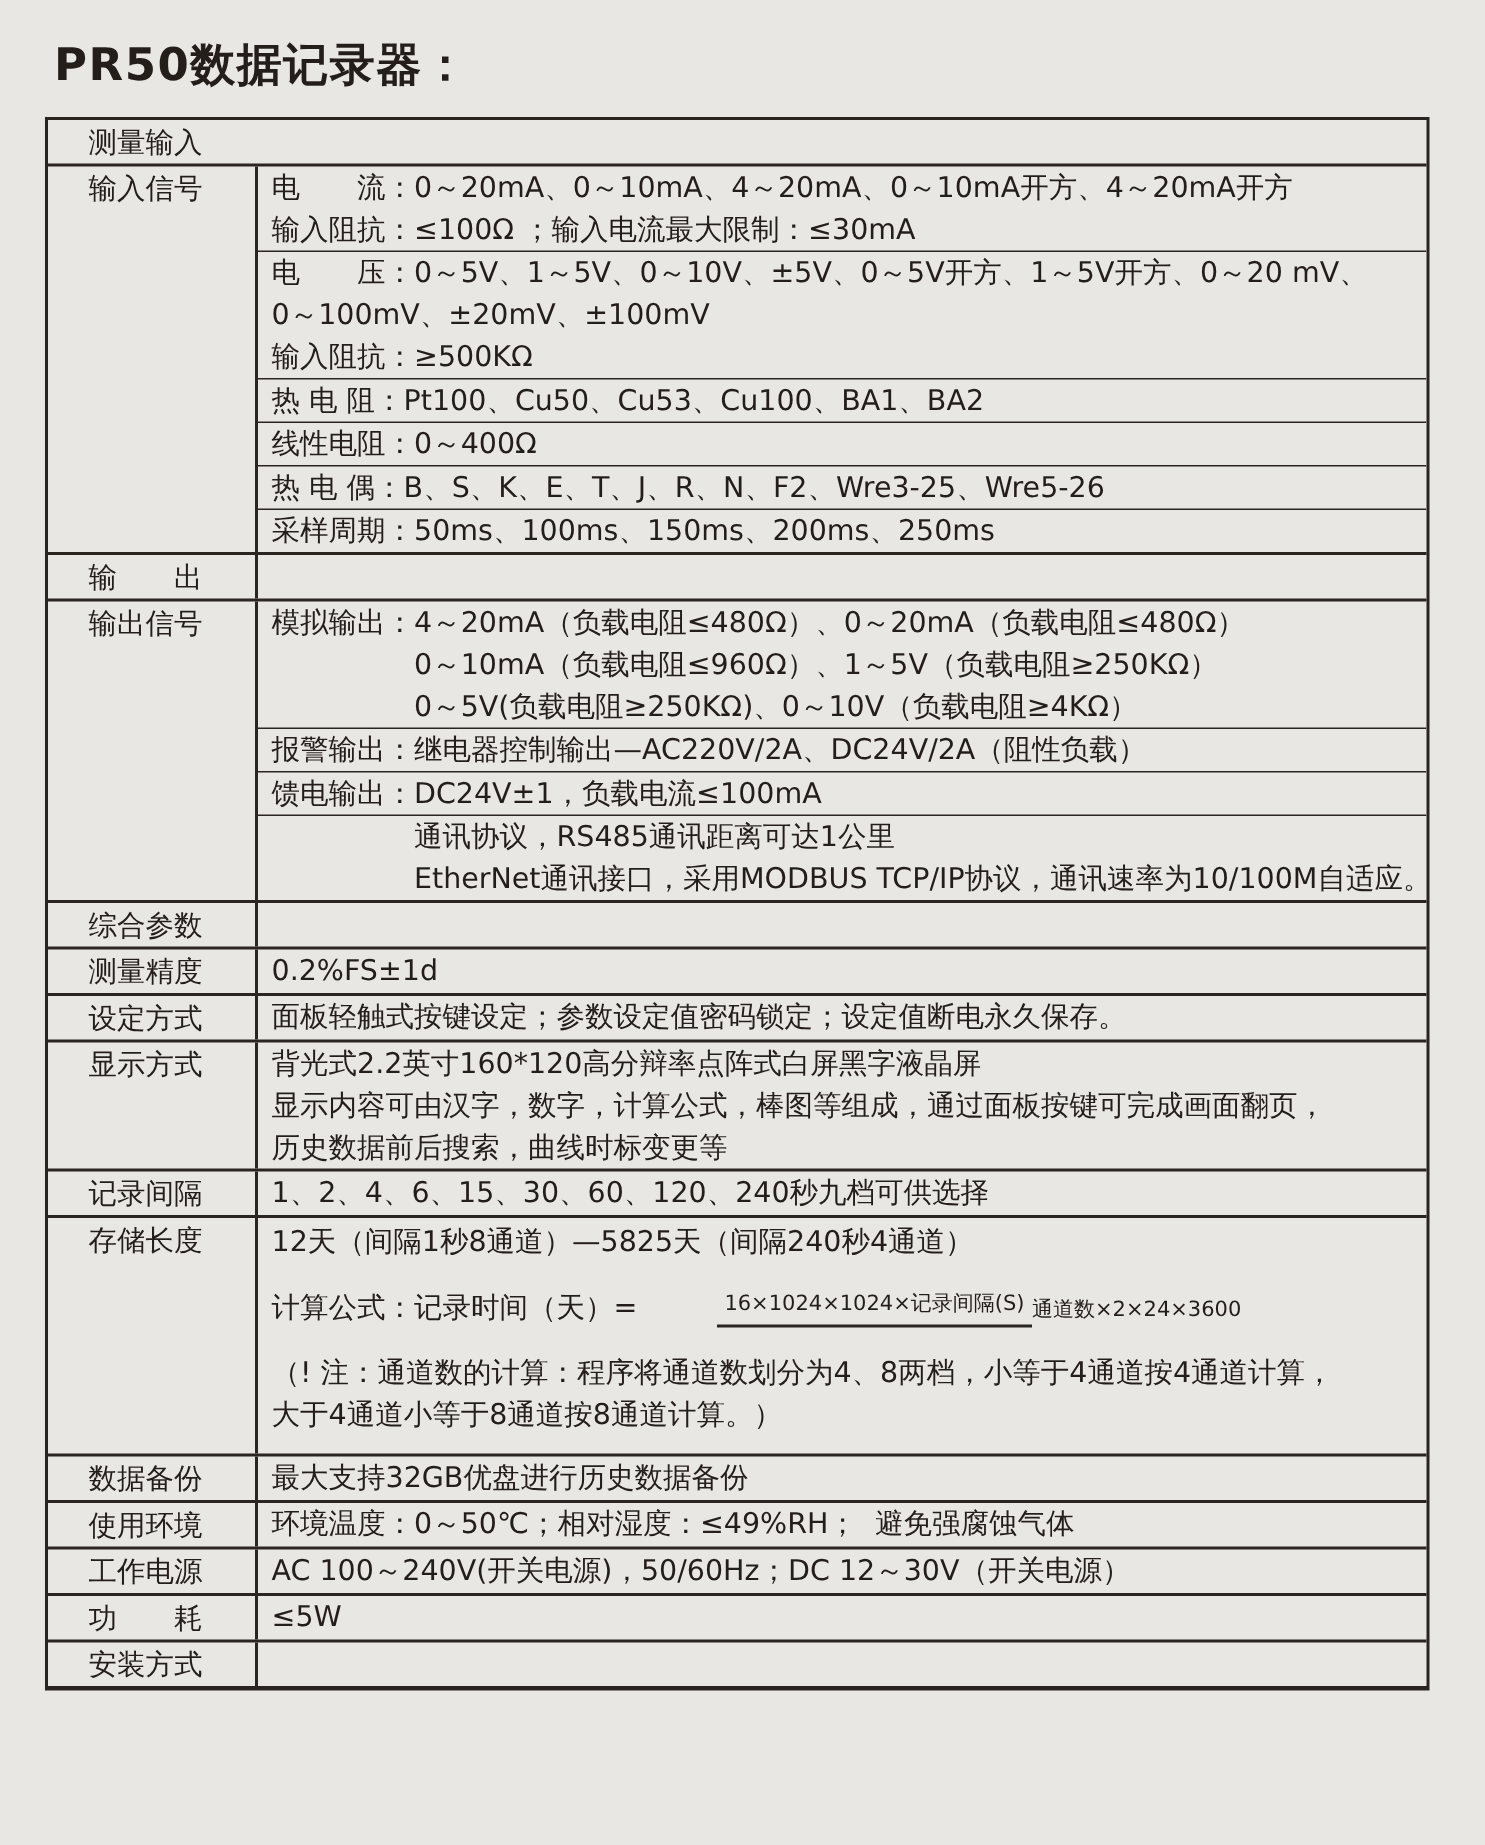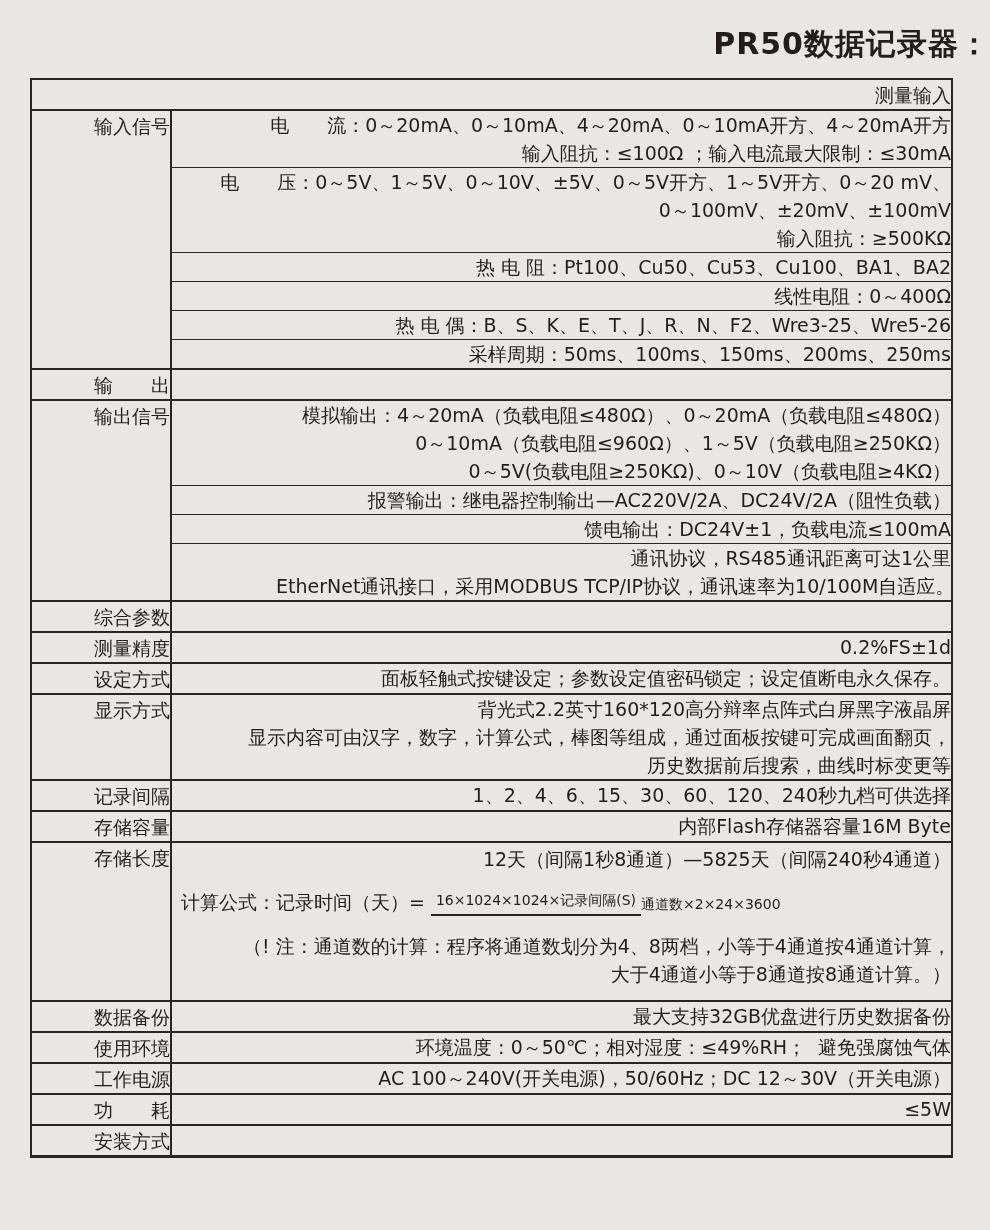--- a/index.html
+++ b/index.html
@@ -8,21 +8,21 @@
     --line:#2b2522;
   }
   html,body{margin:0;padding:0;}
   body{
     width:990px;height:1230px;
     background:var(--bg);
     font-family:"DejaVu Sans",sans-serif;
     color:var(--ink);
     overflow:hidden;
   }
-  .page{position:relative;width:990px;height:1230px;text-align:right;}
+  .page{position:relative;width:990px;height:1230px;}
   .title{
     margin:0;
     padding:26px 0 0 36px;
     font-size:30px;
     font-weight:bold;
     letter-spacing:1px;
     line-height:36px;
   }
   .spec-table{
     margin:16px 30px 0 30px;
@@ -55,20 +55,21 @@
   .sub + .sub{border-top:1.5px solid var(--line);}
   .line.cont-indent{padding-left:104px;}
   
   .storage-content{padding:2px 0 12px 0;}
   .formula-row{
     display:flex;
     align-items:center;
     margin:16px 0 0 9px;
     font-size:19px;
     white-space:pre;
+    gap:47px;
   }
   .fraction{
     display:inline-flex;
     flex-direction:row;
     align-items:center;
     margin-left:6px;
     font-size:14px;
   }
   .frac-num{padding:0 5px 3px 5px;border-bottom:2px solid var(--line);line-height:22px;white-space:pre;}
   .frac-den{padding-top:3px;line-height:22px;white-space:pre;}
@@ -169,26 +170,20 @@
       </div>
     </div>
 
     <div class="row">
       <div class="cell-label">记录间隔</div>
       <div class="cell-content">
         <div class="line">1、2、4、6、15、30、60、120、240秒九档可供选择</div>
       </div>
     </div>
 
-    <div class="row">
-      <div class="cell-label">存储容量</div>
-      <div class="cell-content">
-        <div class="line">内部Flash存储器容量16M Byte</div>
-      </div>
-    </div>
 
     <div class="row">
       <div class="cell-label">存储长度</div>
       <div class="cell-content storage-content">
         <div class="line">12天（间隔1秒8通道）—5825天（间隔240秒4通道）</div>
         <div class="formula-row">
           <span class="formula-prefix">计算公式：记录时间（天）=</span>
           <span class="fraction">
             <span class="frac-num">16×1024×1024×记录间隔(S)</span>
             <span class="frac-den">通道数×2×24×3600</span>

